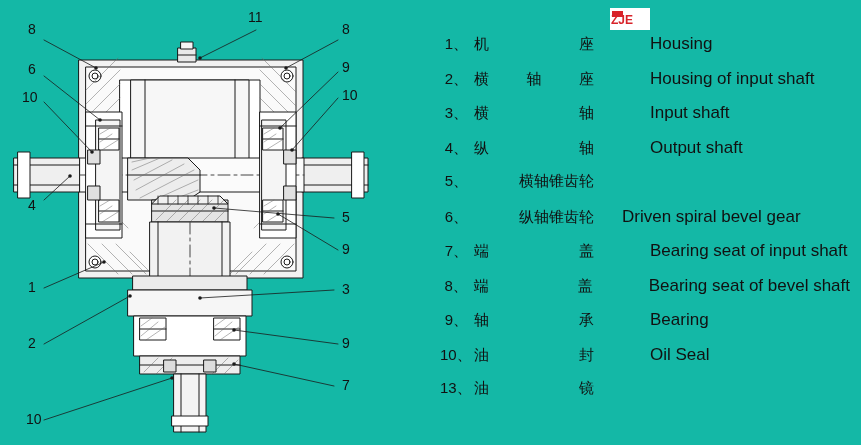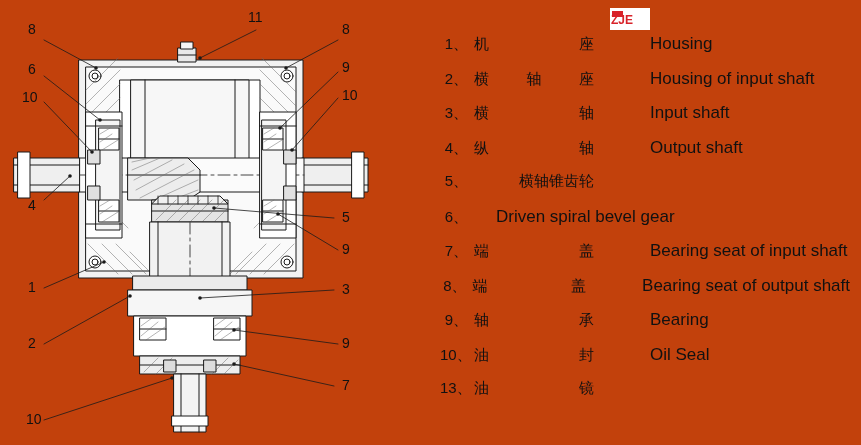--- a/index.html
+++ b/index.html
@@ -11,21 +11,21 @@
     width: 861px;
     height: 445px;
     font-family: "Liberation Sans", sans-serif;
     position: relative;
     overflow: hidden;
   }
   .page {
     position: relative;
     width: 861px;
     height: 445px;
-    background: #c2410c;
+    background: #14b8a6;
   }
 
   
   .legend {
     position: absolute;
     left: 440px;
     top: 34px;
     width: 410px;
   }
   .legend-row {
@@ -413,39 +413,42 @@
 
     <div class="legend-row">
       <span class="legend-num">5、</span>
       <span class="legend-cn">
         <span>横轴锥齿轮</span>
       </span>
     </div>
 
     <div class="legend-row">
       <span class="legend-num">6、</span>
+      <span class="legend-cn">
+        <span>纵轴锥齿轮</span>
+      </span>
       <span class="legend-en">Driven spiral bevel gear</span>
     </div>
 
     <div class="legend-row">
       <span class="legend-num">7、</span>
       <span class="legend-cn sp">
         <span>端</span>
         <span>盖</span>
       </span>
       <span class="legend-en">Bearing seat of input shaft</span>
     </div>
 
     <div class="legend-row">
       <span class="legend-num">8、</span>
       <span class="legend-cn sp">
         <span>端</span>
         <span>盖</span>
       </span>
-      <span class="legend-en">Bearing seat of output shaft</span>
+      <span class="legend-en">Bearing seat of bevel shaft</span>
     </div>
 
     <div class="legend-row">
       <span class="legend-num">9、</span>
       <span class="legend-cn sp">
         <span>轴</span>
         <span>承</span>
       </span>
       <span class="legend-en">Bearing</span>
     </div>

